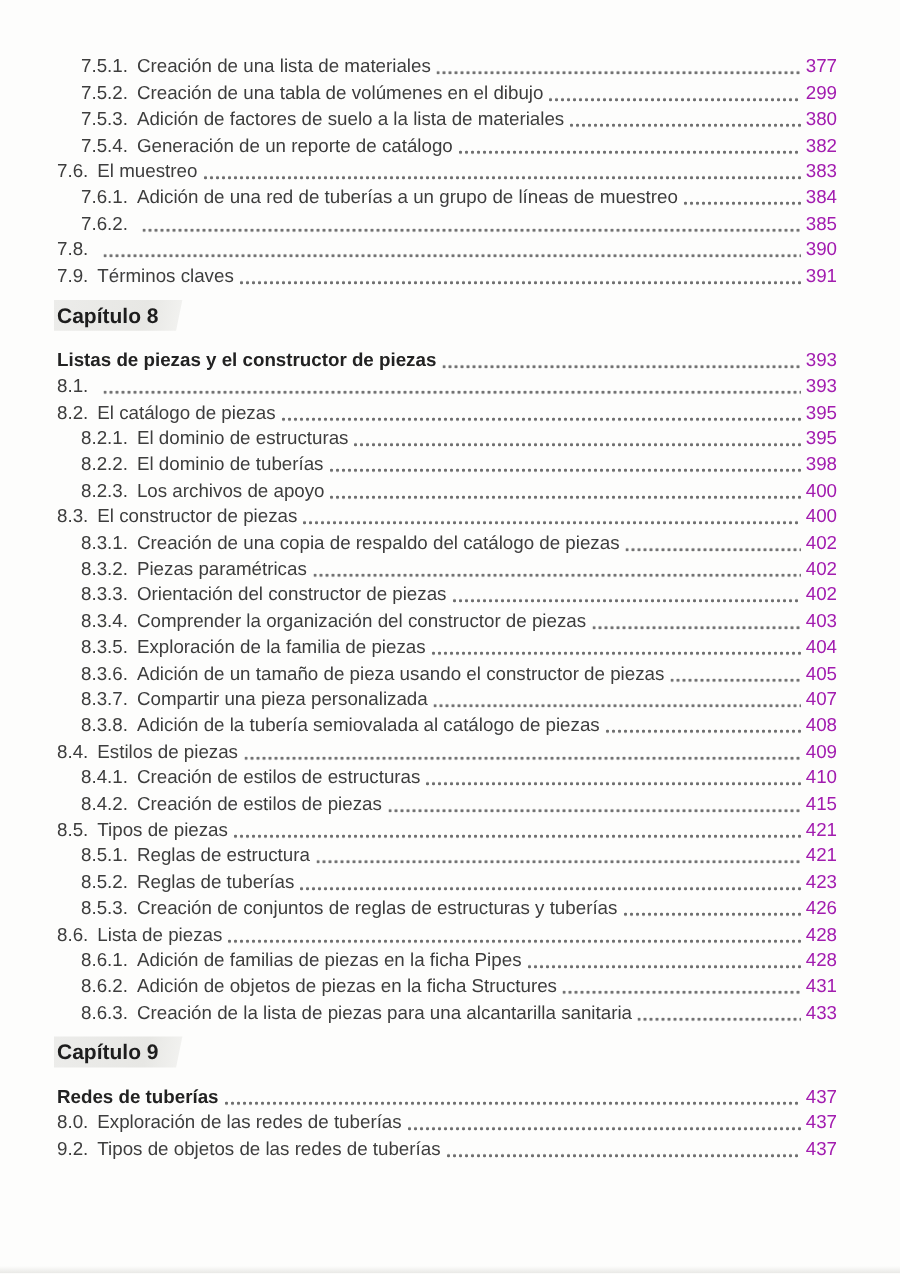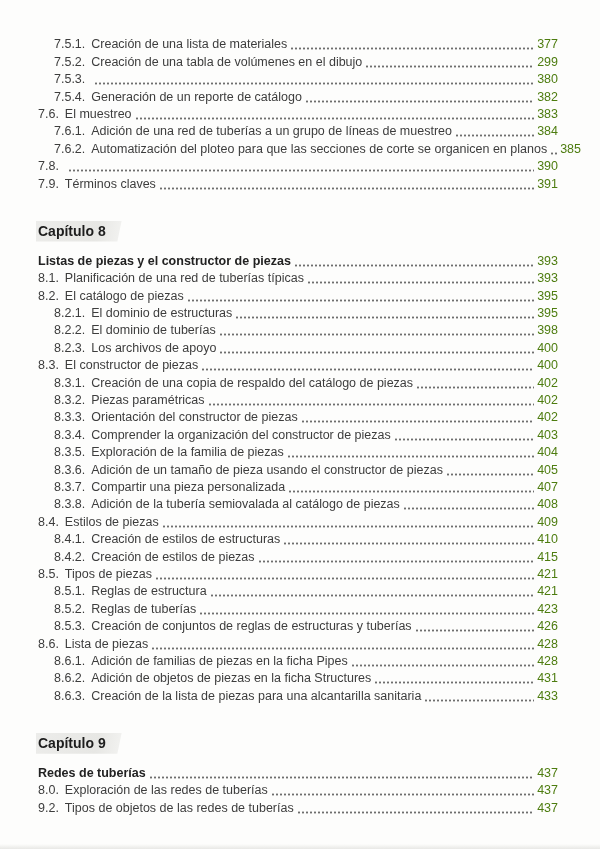--- a/index.html
+++ b/index.html
@@ -48,23 +48,23 @@
     flex: 1;
     min-width: 6px;
     height: 3px;
     align-self: flex-end;
     margin: 0 3px 2px 4px;
     background-image: radial-gradient(circle at 1px 1.5px, #6e6e6e 0.85px, rgba(0,0,0,0) 1.3px);
     background-size: 4px 3px;
     background-repeat: repeat-x;
     background-position: left bottom;
   }
-  .pageno { color: #4d7c0f; }
+  .pageno { color: #a21caf; }
   .chapter {
-    margin-top: 29px;
+    margin-top: 8px;
     margin-bottom: 9px;
     height: 22px;
   }
   .chapter-label {
     display: inline-block;
     font-size: 14px;
     font-weight: bold;
     color: #1d1d1d;
     background: linear-gradient(100deg, #ececea 0%, #e7e7e4 70%, #f3f3f1 100%);
     padding: 2px 16px 3px 2px;
@@ -84,20 +84,21 @@
     <span class="pageno">377</span>
   </div>
       <div class="toc-row level-2">
     <span class="num">7.5.2.</span>
     <span class="title">Creación de una tabla de volúmenes en el dibujo</span>
     <span class="leader"></span>
     <span class="pageno">299</span>
   </div>
       <div class="toc-row level-2">
     <span class="num">7.5.3.</span>
+    <span class="title">Adición de factores de suelo a la lista de materiales</span>
     <span class="leader"></span>
     <span class="pageno">380</span>
   </div>
       <div class="toc-row level-2">
     <span class="num">7.5.4.</span>
     <span class="title">Generación de un reporte de catálogo</span>
     <span class="leader"></span>
     <span class="pageno">382</span>
   </div>
       <div class="toc-row level-1">
@@ -107,21 +108,20 @@
     <span class="pageno">383</span>
   </div>
       <div class="toc-row level-2">
     <span class="num">7.6.1.</span>
     <span class="title">Adición de una red de tuberías a un grupo de líneas de muestreo</span>
     <span class="leader"></span>
     <span class="pageno">384</span>
   </div>
       <div class="toc-row level-2">
     <span class="num">7.6.2.</span>
-    <span class="title">Automatización del ploteo para que las secciones de corte se organicen en planos</span>
     <span class="leader"></span>
     <span class="pageno">385</span>
   </div>
       <div class="toc-row level-1">
     <span class="num">7.8.</span>
     <span class="leader"></span>
     <span class="pageno">390</span>
   </div>
       <div class="toc-row level-1">
     <span class="num">7.9.</span>
@@ -133,21 +133,20 @@
     <span class="chapter-label">Capítulo 8</span>
   </div>
       <div class="toc-row level-1 bold">
 
     <span class="title">Listas de piezas y el constructor de piezas</span>
     <span class="leader"></span>
     <span class="pageno">393</span>
   </div>
       <div class="toc-row level-1">
     <span class="num">8.1.</span>
-    <span class="title">Planificación de una red de tuberías típicas</span>
     <span class="leader"></span>
     <span class="pageno">393</span>
   </div>
       <div class="toc-row level-1">
     <span class="num">8.2.</span>
     <span class="title">El catálogo de piezas</span>
     <span class="leader"></span>
     <span class="pageno">395</span>
   </div>
       <div class="toc-row level-2">

